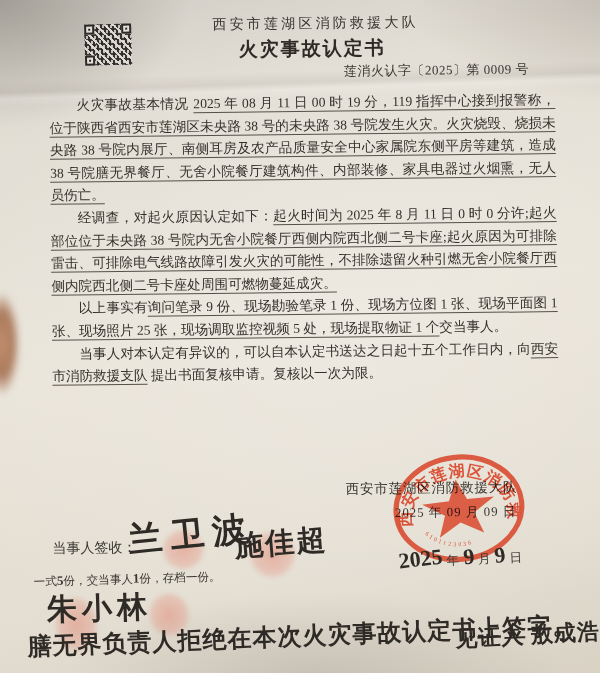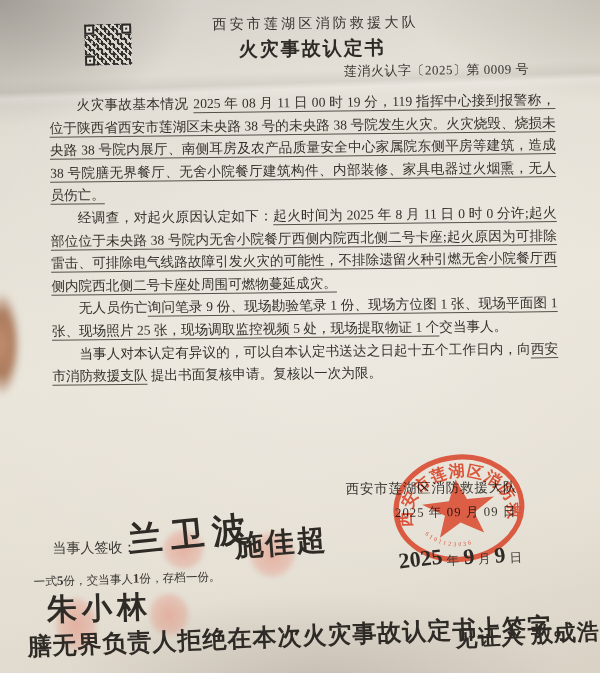--- a/index.html
+++ b/index.html
@@ -87,21 +87,21 @@
       <i class="qf bl"></i>
     </div>
 
     <div class="agency">西安市莲湖区消防救援大队</div>
     <div class="title">火灾事故认定书</div>
     <div class="docno">莲消火认字〔2025〕第 0009 号</div>
 
     <div class="bodytext">
       <p><span class="lbl">火灾事故基本情况</span><span class="u">2025 年 08 月 11 日 00 时 19 分，119 指挥中心接到报警称，位于陕西省西安市莲湖区未央路 38 号的未央路 38 号院发生火灾。火灾烧毁、烧损未央路 38 号院内展厅、南侧耳房及农产品质量安全中心家属院东侧平房等建筑，造成 38 号院膳无界餐厅、无舍小院餐厅建筑构件、内部装修、家具电器过火烟熏，无人员伤亡。</span></p>
       <p><span>经调查，对起火原因认定如下：</span><span class="u">起火时间为 2025 年 8 月 11 日 0 时 0 分许;起火部位位于未央路 38 号院内无舍小院餐厅西侧内院西北侧二号卡座;起火原因为可排除雷击、可排除电气线路故障引发火灾的可能性，不排除遗留火种引燃无舍小院餐厅西侧内院西北侧二号卡座处周围可燃物蔓延成灾。</span></p>
-      <p><span>无人员伤亡</span><span class="u">询问笔录 9 份、现场勘验笔录 1 份、现场方位图 1 张、现场平面图 1 张、现场照片 25 张，现场调取监控视频 5 处，现场提取物证 1 个</span><span>交当事人。</span></p>
+      <p><span>以上事实有</span><span class="u">询问笔录 9 份、现场勘验笔录 1 份、现场方位图 1 张、现场平面图 1 张、现场照片 25 张，现场调取监控视频 5 处，现场提取物证 1 个</span><span>交当事人。</span></p>
       <p><span>当事人对本认定有异议的，可以自本认定书送达之日起十五个工作日内，向</span><span class="u">西安市消防救援支队</span><span> 提出书面复核申请。复核以一次为限。</span></p>
     </div>
 
     <div class="iss-agency">西安市莲湖区消防救援大队</div>
     <div class="iss-date">2025 年 09 月 09 日</div>
 
     <svg class="seal" viewBox="-71 -58 142 116">
       <g transform="rotate(-6)">
         <ellipse cx="0" cy="0" rx="63" ry="51" fill="none" stroke="#d9472c" stroke-width="5.2" opacity="0.95"></ellipse>
         <path id="sealArcTop" d="M -48 15 A 49 39 0 1 1 48 15" fill="none"></path>

